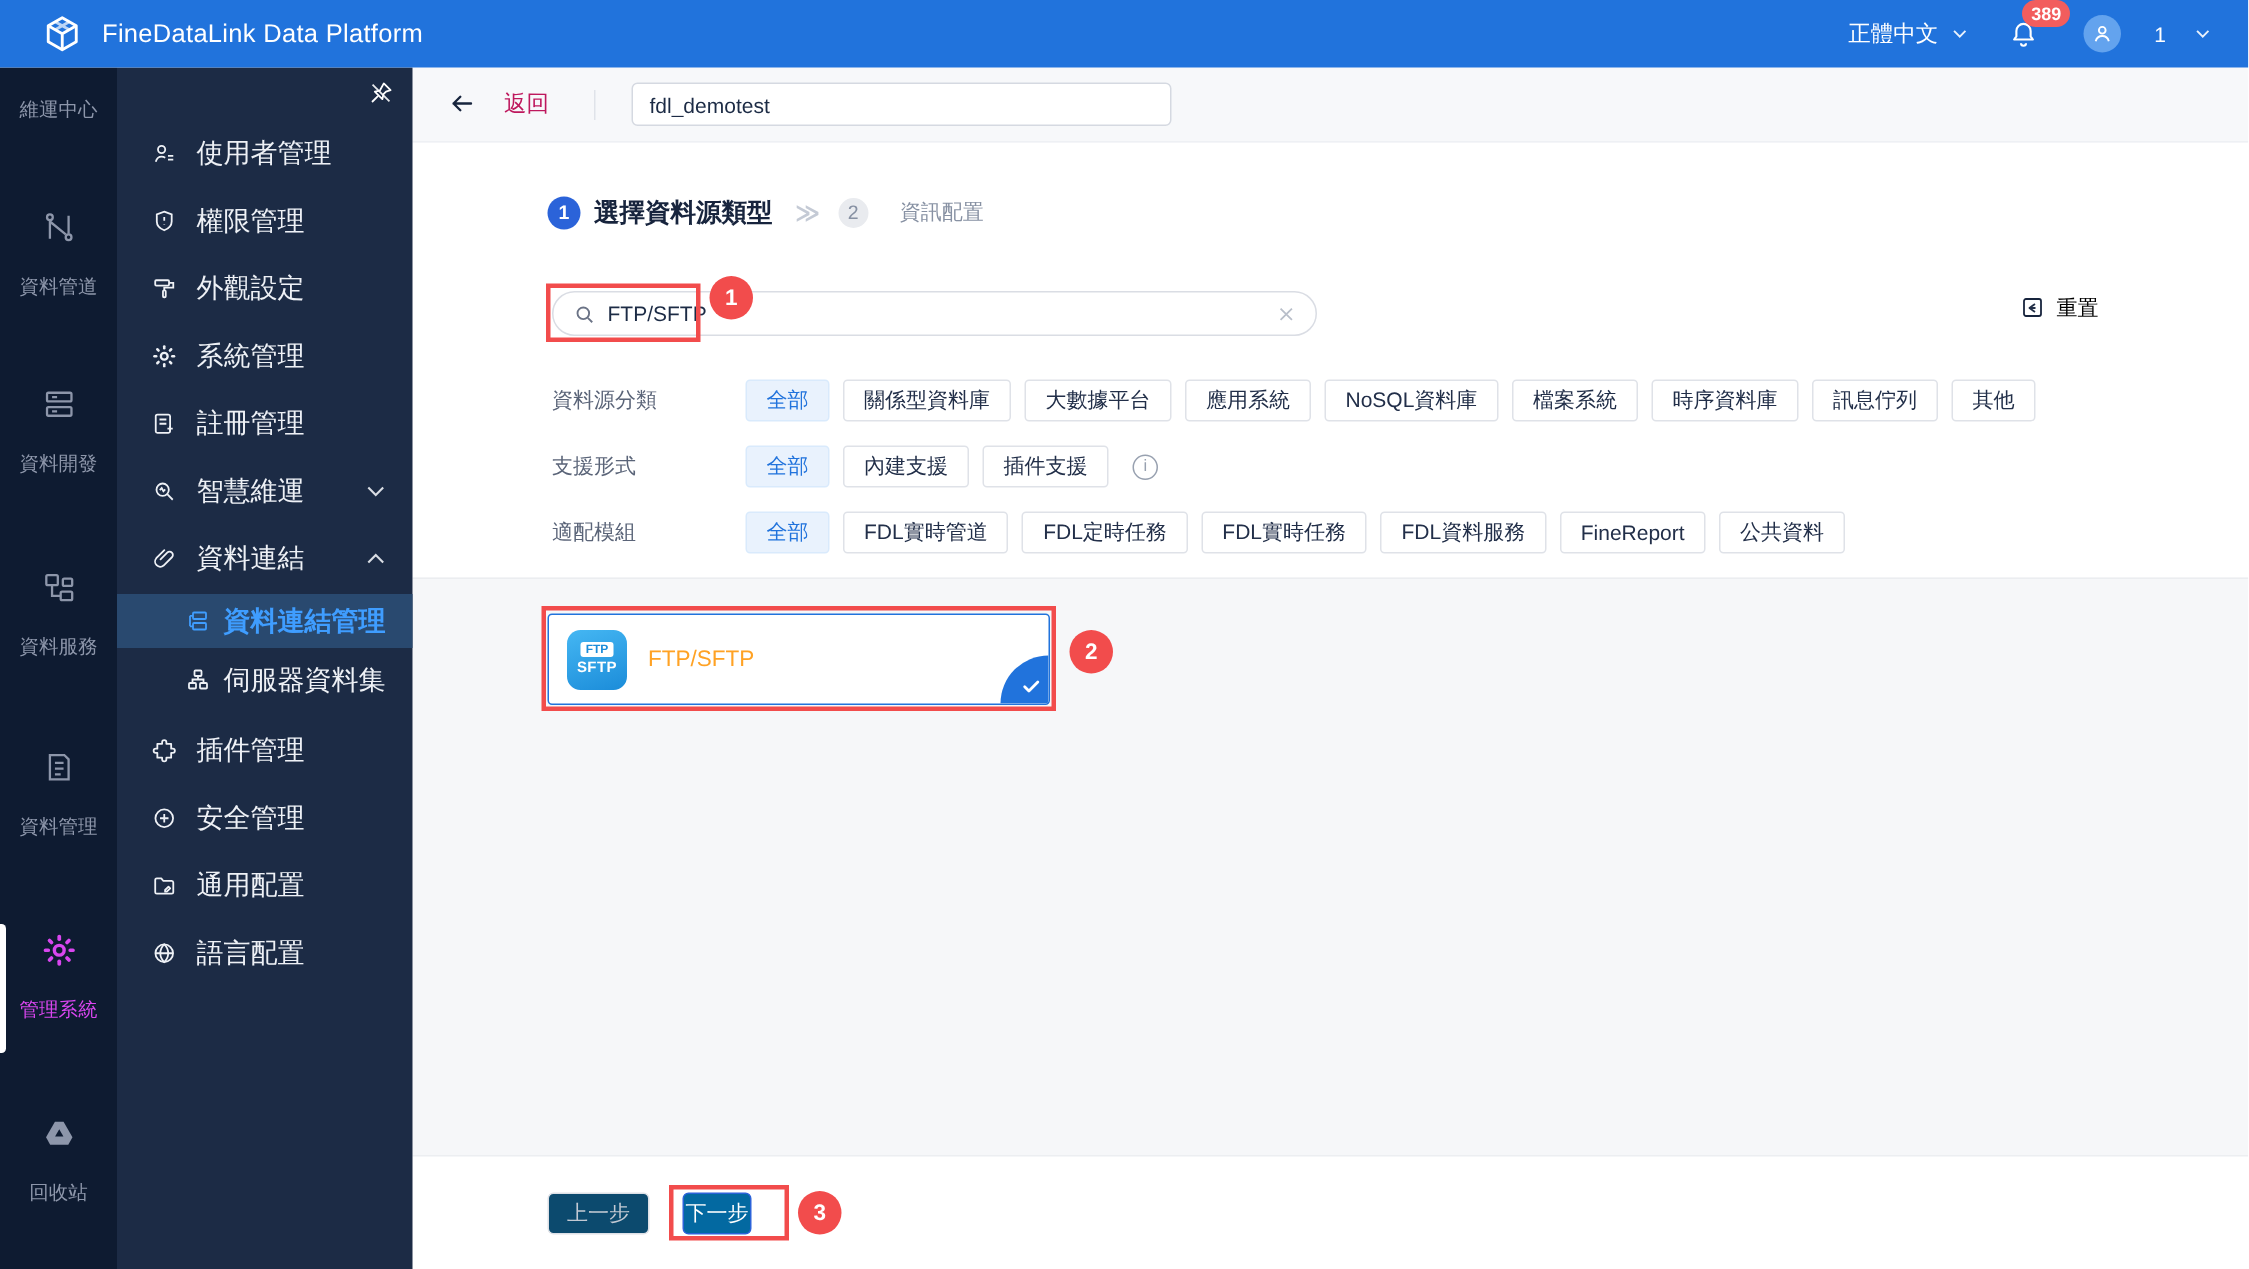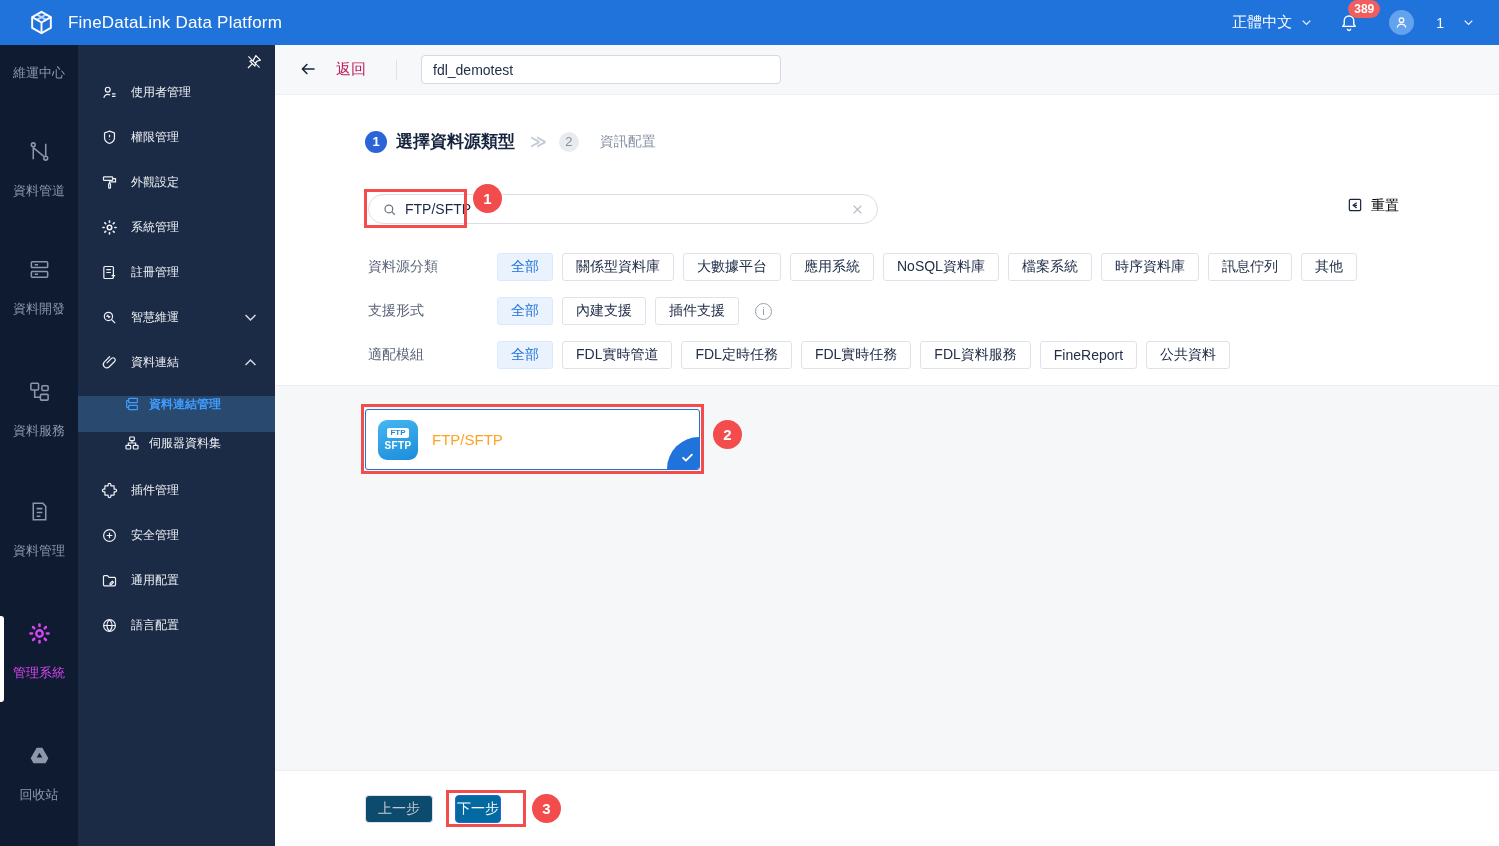--- a/index.html
+++ b/index.html
@@ -26,21 +26,21 @@
   .rail{position:absolute;top:45px;left:0;bottom:0;width:78px;background:#0e1b31;z-index:5}
   .rail-item{position:absolute;left:0;width:78px;display:flex;flex-direction:column;align-items:center;gap:19px;color:#8d96aa;font-size:13px;cursor:pointer}
   .rail-item svg{width:23px;height:23px}
   .rail-item.active{color:#d946ef}
   .rail-ind{position:absolute;left:0;top:571px;width:4px;height:86px;background:#fff;border-radius:0 3px 3px 0}
 
   
   .sidebar{position:absolute;top:45px;left:78px;bottom:0;width:197px;background:#1c2b45;z-index:5;color:#eef1f6}
   .pin{position:absolute;top:8px;right:12px;color:#fff;cursor:pointer}
   .pin svg{width:18px;height:18px}
-  .side-item{position:absolute;left:0;width:100%;height:36px;display:flex;padding-left:23px;gap:13px;font-size:12px;cursor:pointer;white-space:nowrap}
+  .side-item{position:absolute;left:0;width:100%;height:36px;display:flex;align-items:center;padding-left:23px;gap:13px;font-size:18px;cursor:pointer;white-space:nowrap}
   .side-item svg{width:17px;height:17px;flex:none}
   .side-item .chev{position:absolute;right:16px}
   .side-sub{padding-left:46px;gap:9px}
   .side-sub svg{width:16px;height:16px}
   .side-sub.active{background:#29496f;color:#3f9dff;font-weight:bold}
 
   
   .main{position:absolute;top:45px;left:275px;right:0;bottom:0;background:#fff}
   .main-header{position:absolute;top:0;left:0;right:0;height:50px;background:#f7f8fa;border-bottom:1px solid #eef0f4;display:flex;align-items:center;padding-left:24px}
   .back{display:flex;align-items:flex-start;gap:19px;font-size:15px;color:#be185d;cursor:pointer}

